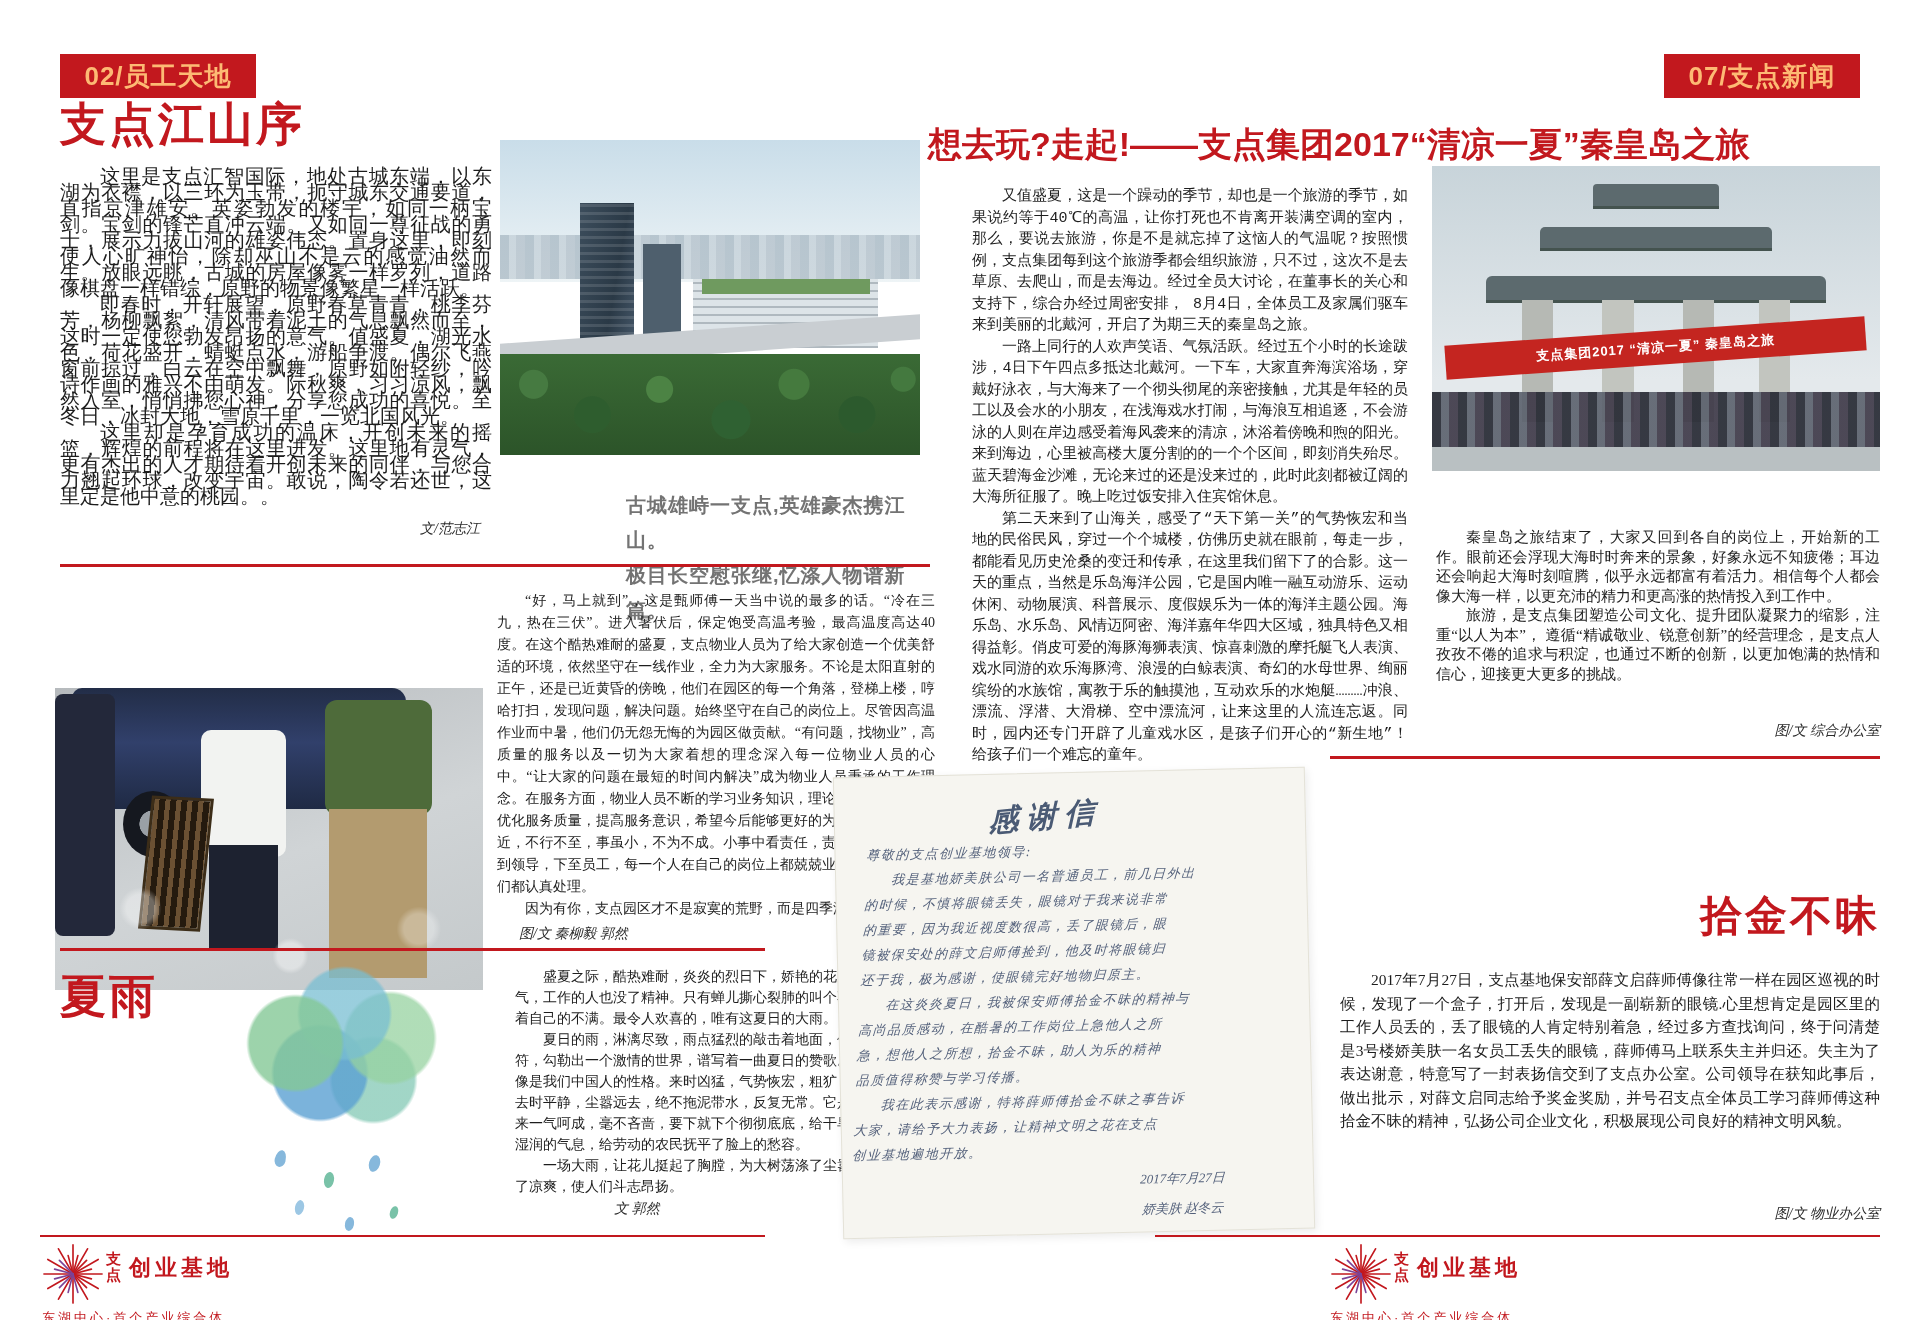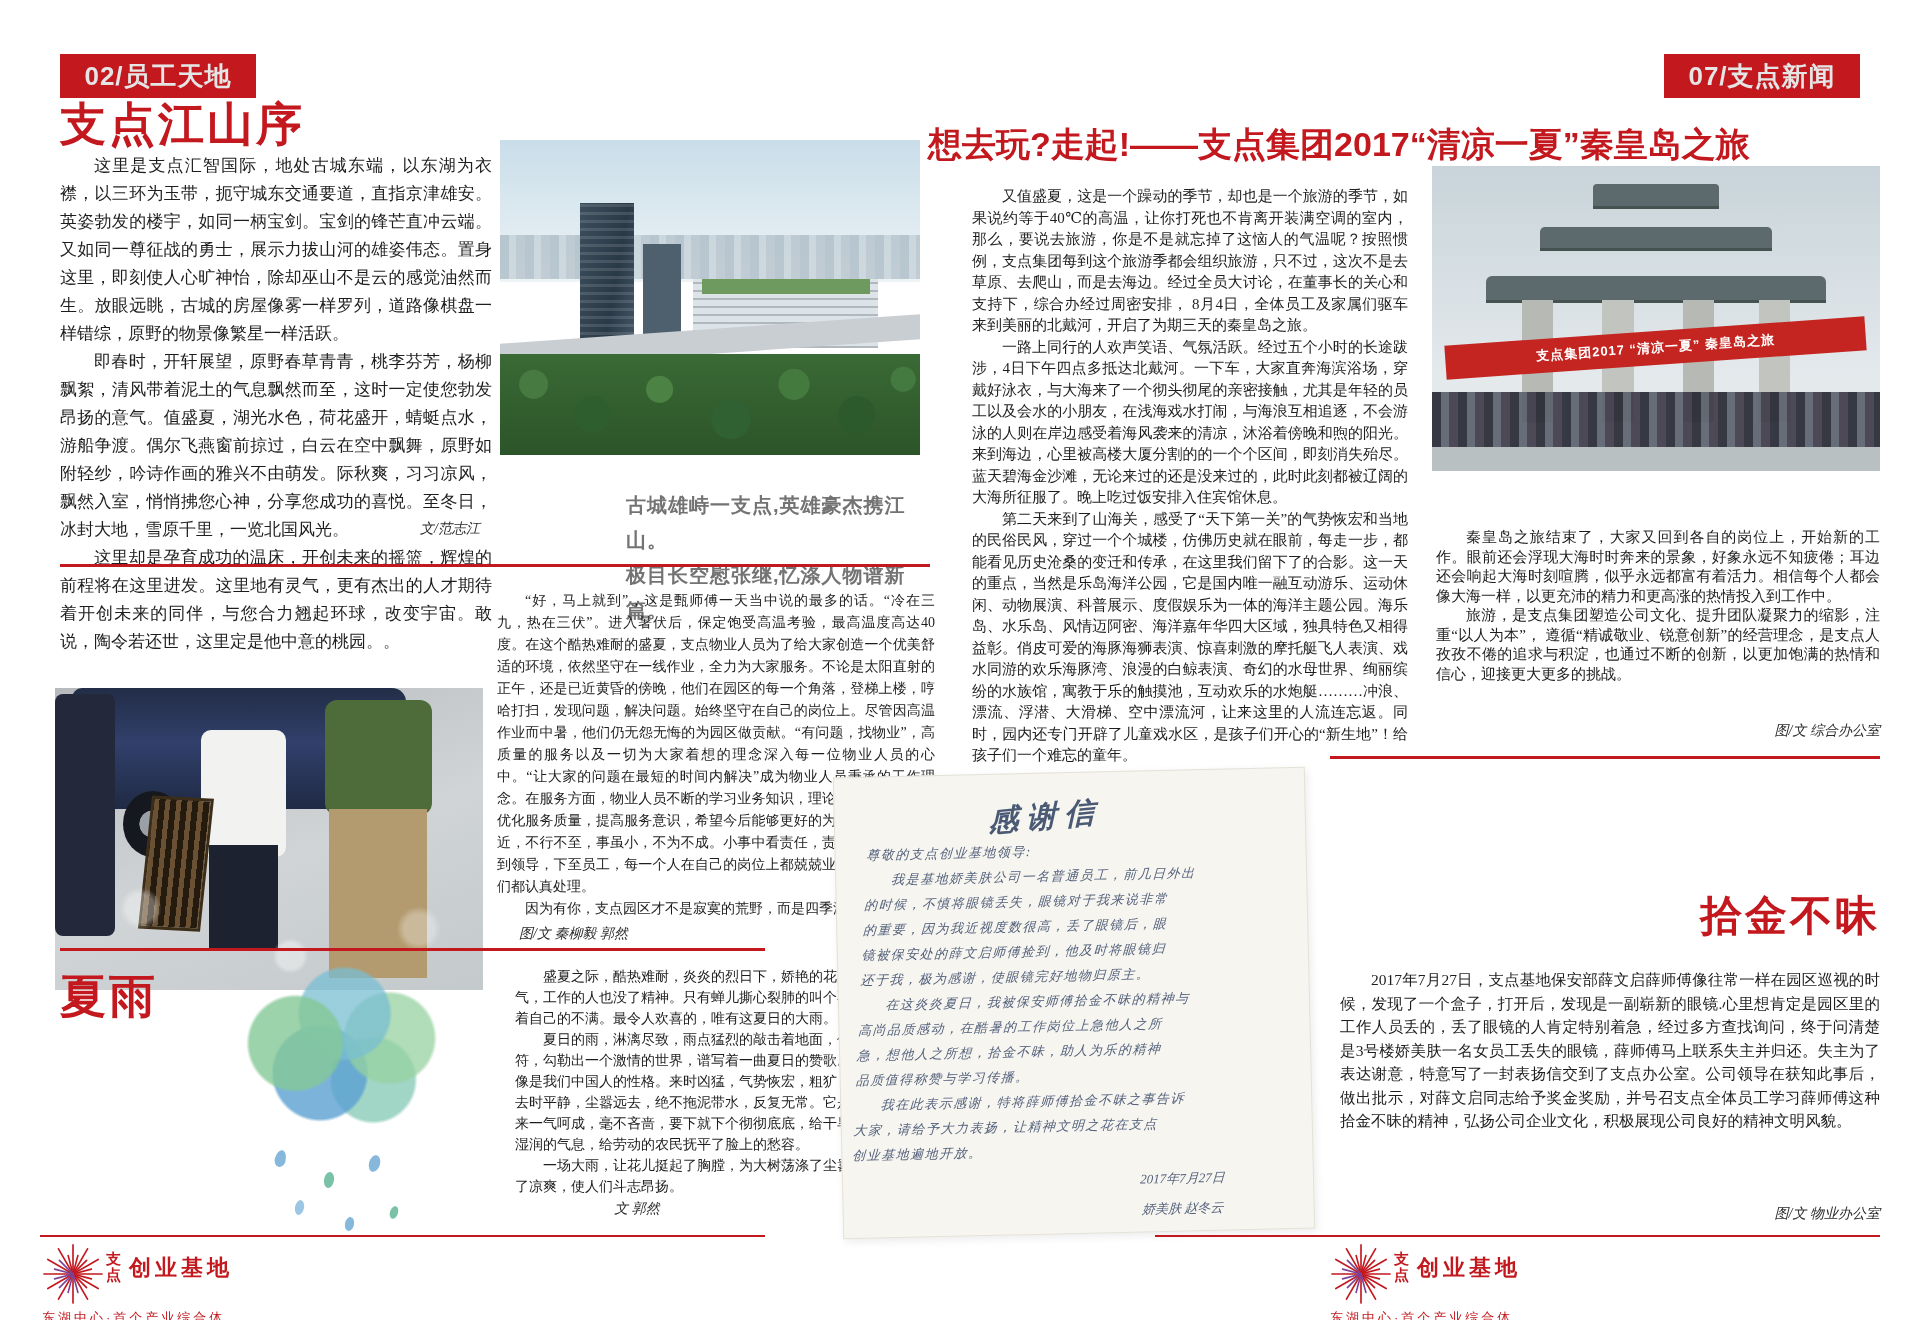--- a/index.html
+++ b/index.html
@@ -1,19 +1,19 @@
 <!DOCTYPE html>
 <html><head>
 <meta charset="utf-8">
 <style>
   html,body{margin:0;padding:0;background:#888;}
   .sheet{position:relative;width:1920px;height:1320px;background:#ffffff;overflow:hidden;
          font-family:"Liberation Serif","DejaVu Serif",serif;color:#1c1c1c;}
   .abs{position:absolute;}
-  .hdr-box{background:#c2181e;color:#e5e5e5;display:flex;align-items:center;justify-content:center;
+  .hdr-box{background:#c2181e;color:#fdba74;display:flex;align-items:center;justify-content:center;
            font-family:"Liberation Sans","DejaVu Sans",sans-serif;font-weight:bold;font-size:26px;letter-spacing:1px;}
   .sec-title{font-family:"Liberation Sans","DejaVu Sans",sans-serif;font-weight:bold;color:#c2181e;letter-spacing:3px;line-height:1.08;}
   .body-col{text-align:justify;color:#1d1d1d;}
   .body-col p{margin:0;text-indent:2em;}
   .byline{font-size:14px;color:#2b2b2b;font-style:italic;}
   .red-rule{background:#c2181e;height:3px;}
   .caption{font-family:"Liberation Sans","DejaVu Sans",sans-serif;font-weight:bold;color:#737373;
            font-size:20px;line-height:35px;letter-spacing:1px;}
   .photo{overflow:hidden;}
   
@@ -38,21 +38,21 @@
 <body>
 
 <div class="sheet">
 
   <div class="abs hdr-box" style="left:60px;top:54px;width:196px;height:44px;">
     <span>02/员工天地</span>
   </div>
 
   <div class="abs sec-title" style="left:60px;top:100px;font-size:46px;">支点江山序</div>
 
-  <div class="abs body-col" style="left:60px;top:152px;width:432px;font-size:17px;line-height:28px;">
+  <div class="abs body-col" style="left:60px;top:168px;width:432px;font-size:20px;line-height:16px;">
     <p>这里是支点汇智国际，地处古城东端，以东湖为衣襟，以三环为玉带，扼守城东交通要道，直指京津雄安。英姿勃发的楼宇，如同一柄宝剑。宝剑的锋芒直冲云端。又如同一尊征战的勇士，展示力拔山河的雄姿伟态。置身这里，即刻使人心旷神怡，除却巫山不是云的感觉油然而生。放眼远眺，古城的房屋像雾一样罗列，道路像棋盘一样错综，原野的物景像繁星一样活跃。</p>
     <p>即春时，开轩展望，原野春草青青，桃李芬芳，杨柳飘絮，清风带着泥土的气息飘然而至，这时一定使您勃发昂扬的意气。值盛夏，湖光水色，荷花盛开，蜻蜓点水，游船争渡。偶尔飞燕窗前掠过，白云在空中飘舞，原野如附轻纱，吟诗作画的雅兴不由萌发。际秋爽，习习凉风，飘然入室，悄悄拂您心神，分享您成功的喜悦。至冬日，冰封大地，雪原千里，一览北国风光。</p>
     <p>这里却是孕育成功的温床，开创未来的摇篮，辉煌的前程将在这里进发。这里地有灵气，更有杰出的人才期待着开创未来的同伴，与您合力翘起环球，改变宇宙。敢说，陶令若还世，这里定是他中意的桃园。。</p>
   </div>
 
   <div class="abs byline" style="left:300px;top:520px;width:180px;text-align:right;">文/范志江</div>
 
   <div class="abs photo" style="left:500px;top:140px;width:420px;height:315px;">
     <div class="abs" style="left:0;top:0;width:100%;height:45%;background:linear-gradient(#c9dde9,#eef4f6);"></div>
     <div class="abs" style="left:0;top:30%;width:100%;height:14%;opacity:.75;background:repeating-linear-gradient(90deg,#a8b8c3 0 9px,#c3cfd7 9px 16px,#b2bfc9 16px 25px);"></div>
@@ -128,21 +128,21 @@
   </div>
 
   <div class="abs byline" style="left:497px;top:1200px;width:280px;text-align:center;">文 郭然</div>
 
   <div class="abs hdr-box" style="left:1664px;top:54px;width:196px;height:44px;">
     <span>07/支点新闻</span>
   </div>
 
   <div class="abs sec-title" style="left:928px;top:126px;width:945px;font-size:34px;letter-spacing:0;white-space:nowrap;">想去玩?走起!——支点集团2017“清凉一夏”秦皇岛之旅</div>
 
-  <div class="abs body-col" style="left:972px;top:186px;width:436px;font-size:15px;line-height:21.5px;">
+  <div class="abs body-col" style="left:972px;top:186px;width:436px;font-size:15px;line-height:21.5px;font-family:Liberation Mono, monospace;">
     <p>又值盛夏，这是一个躁动的季节，却也是一个旅游的季节，如果说约等于40℃的高温，让你打死也不肯离开装满空调的室内，那么，要说去旅游，你是不是就忘掉了这恼人的气温呢？按照惯例，支点集团每到这个旅游季都会组织旅游，只不过，这次不是去草原、去爬山，而是去海边。经过全员大讨论，在董事长的关心和支持下，综合办经过周密安排， 8月4日，全体员工及家属们驱车来到美丽的北戴河，开启了为期三天的秦皇岛之旅。</p>
     <p>一路上同行的人欢声笑语、气氛活跃。经过五个小时的长途跋涉，4日下午四点多抵达北戴河。一下车，大家直奔海滨浴场，穿戴好泳衣，与大海来了一个彻头彻尾的亲密接触，尤其是年轻的员工以及会水的小朋友，在浅海戏水打闹，与海浪互相追逐，不会游泳的人则在岸边感受着海风袭来的清凉，沐浴着傍晚和煦的阳光。来到海边，心里被高楼大厦分割的的一个个区间，即刻消失殆尽。蓝天碧海金沙滩，无论来过的还是没来过的，此时此刻都被辽阔的大海所征服了。晚上吃过饭安排入住宾馆休息。</p>
     <p>第二天来到了山海关，感受了“天下第一关”的气势恢宏和当地的民俗民风，穿过一个个城楼，仿佛历史就在眼前，每走一步，都能看见历史沧桑的变迁和传承，在这里我们留下了的合影。这一天的重点，当然是乐岛海洋公园，它是国内唯一融互动游乐、运动休闲、动物展演、科普展示、度假娱乐为一体的海洋主题公园。海乐岛、水乐岛、风情迈阿密、海洋嘉年华四大区域，独具特色又相得益彰。俏皮可爱的海豚海狮表演、惊喜刺激的摩托艇飞人表演、戏水同游的欢乐海豚湾、浪漫的白鲸表演、奇幻的水母世界、绚丽缤纷的水族馆，寓教于乐的触摸池，互动欢乐的水炮艇………冲浪、漂流、浮潜、大滑梯、空中漂流河，让来这里的人流连忘返。同时，园内还专门开辟了儿童戏水区，是孩子们开心的“新生地”！给孩子们一个难忘的童年。</p>
   </div>
 
   <div class="abs photo" style="left:1432px;top:166px;width:448px;height:305px;background:linear-gradient(#c8d4da,#e4e9ec 70%);">
     <div class="abs" style="left:36%;top:6%;width:28%;height:7%;border-radius:4px 4px 0 0;background:#5c6a6e;box-shadow:0 3px 0 #44534f;"></div>
     <div class="abs" style="left:24%;top:20%;width:52%;height:7%;border-radius:5px 5px 0 0;background:#5c6a6e;box-shadow:0 3px 0 #44534f;"></div>
     <div class="abs" style="left:12%;top:36%;width:76%;height:8%;border-radius:6px 6px 0 0;background:#5c6a6e;box-shadow:0 3px 0 #44534f;"></div>
     <div class="abs" style="left:20%;top:44%;width:7%;height:40%;background:#b6b9b4;"></div>

